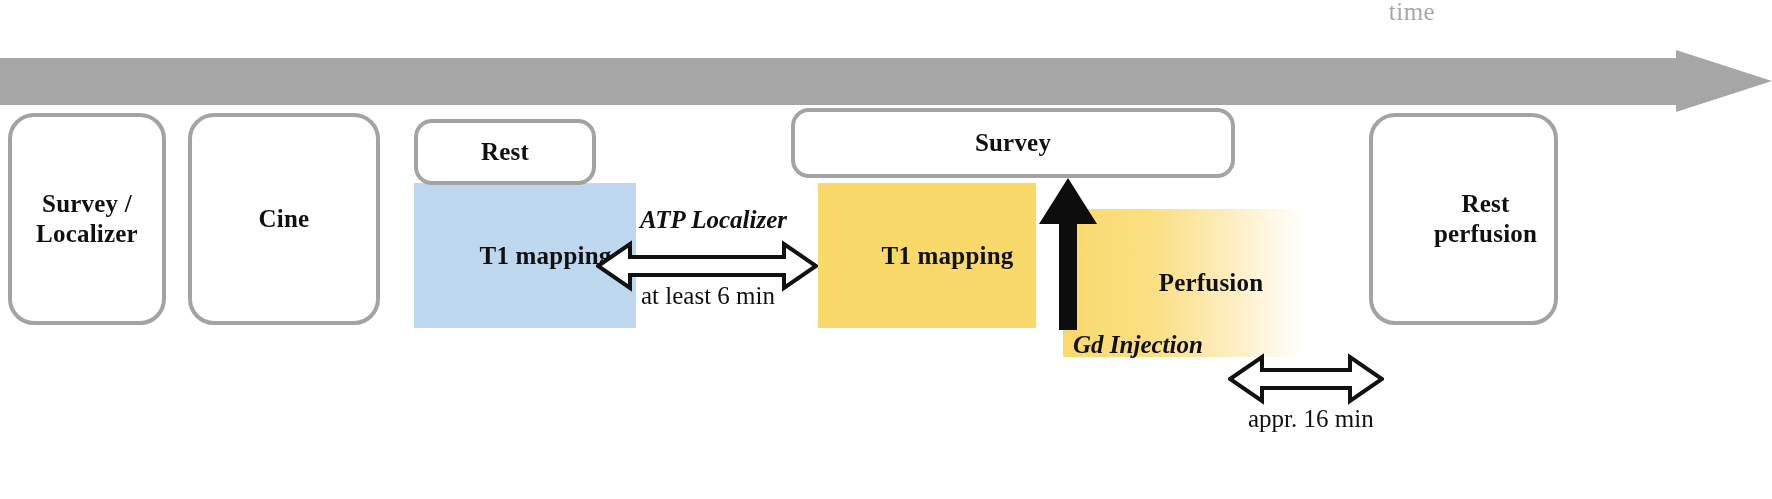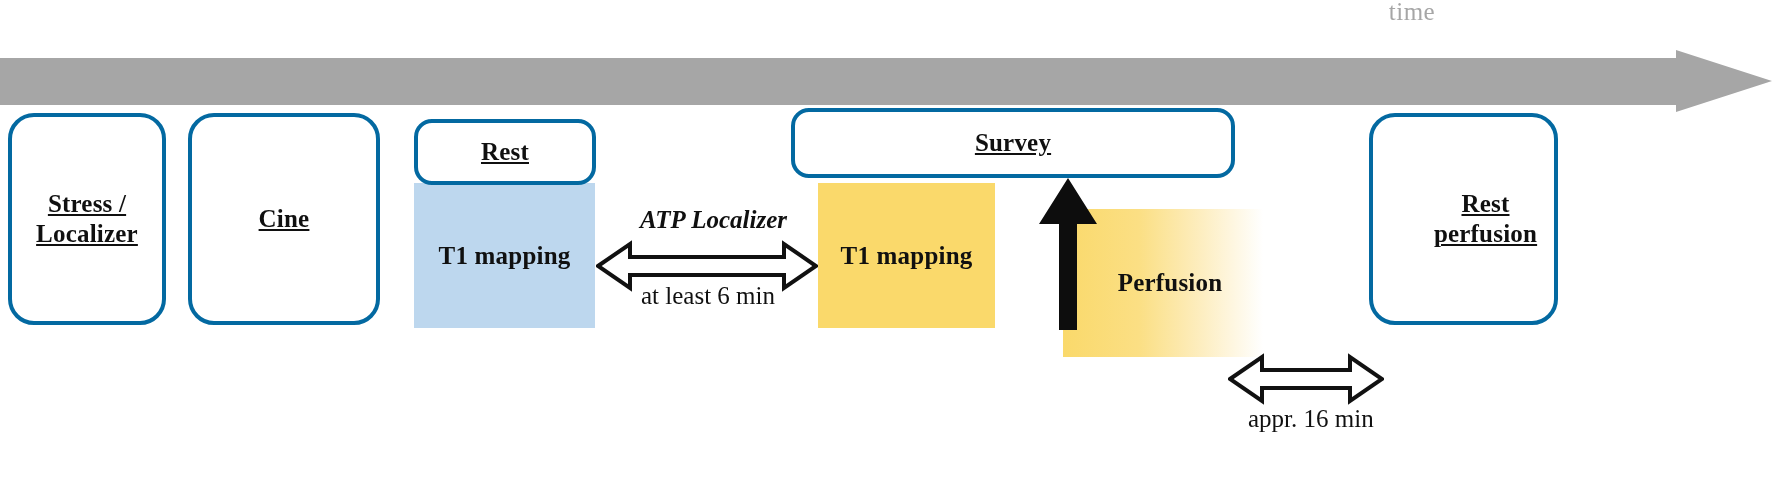--- a/index.html
+++ b/index.html
@@ -8,35 +8,35 @@
   .stage{position:absolute;left:0;top:0;width:1772px;height:499px;}
 
   
   .time-label{position:absolute;left:1352px;top:-2px;width:120px;text-align:center;
               font-size:25px;color:#a6a6a6;font-family:"Liberation Serif",serif;
               letter-spacing:.5px;}
   .time-arrow{position:absolute;left:0px;top:50px;width:1772px;height:64px;}
 
   
   .rbox{position:absolute;box-sizing:border-box;background:#fff;
-        border:4px solid #0369a1;border-radius:26px;
+        border:4px solid #a3a3a3;border-radius:26px;
         display:flex;align-items:center;justify-content:center;
         text-align:center;font-weight:bold;font-size:25px;color:#101010;
-        line-height:1.22;letter-spacing:.2px;text-decoration:underline;}
+        line-height:1.22;letter-spacing:.2px;}
   .rbox.small{border-width:4px;border-radius:18px;}
 
   #box-survey   {left:8px;   top:113px; width:158px; height:212px;}
   #box-cine     {left:188px; top:113px; width:192px; height:212px;}
   #box-rest     {left:414px; top:119px; width:182px; height:66px; z-index:6;}
   #box-stress   {left:791px; top:108px; width:444px; height:70px; z-index:6;}
   #box-restperf {left:1369px;top:113px; width:189px;height:212px;padding-left:44px;}
 
   
   .cblock{position:absolute;display:flex;align-items:center;justify-content:center;
-          font-weight:bold;font-size:25px;color:#101010;letter-spacing:.2px;}
+          font-weight:bold;font-size:25px;color:#101010;letter-spacing:.2px;padding-left:41px;}
   #blk-t1-rest   {left:414px; top:183px; width:181px; height:145px; background:#bdd7ee;}
   #blk-t1-stress {left:818px; top:183px; width:177px; height:145px; background:#fad96b;}
   #blk-perfusion {left:1063px;top:181px; width:200px; height:148px;
                   background:linear-gradient(to right,#fad96b 0%,#fbdf84 38%,#fdeec2 70%,#ffffff 100%);margin-top:28px;}
   #blk-perfusion .lbl{margin-left:14px;}
 
   
   .dblarrow{position:absolute;}
 
   
@@ -55,21 +55,21 @@
 <div class="stage">
 
   <div class="time-label">time</div>
 
   <svg class="time-arrow" viewBox="0 0 1772 64" preserveAspectRatio="none">
     <polygon points="0,8 1676,8 1676,0 1772,31 1676,62 1676,55 0,55" fill="#a6a6a6"></polygon>
   </svg>
 
   <div class="rbox" id="box-survey">
     <div>
-      <div>Stress /</div>
+      <div>Survey /</div>
       <div>Localizer</div>
     </div>
   </div>
 
   <div class="rbox" id="box-cine">
     <span>Cine</span>
   </div>
 
   <div class="rbox small" id="box-rest">
     <span>Rest</span>
@@ -96,20 +96,21 @@
   </div>
 
   <div class="cblock" id="blk-perfusion">
     <span class="lbl">Perfusion</span>
   </div>
 
   <svg class="varrow" style="left:1035px;top:178px;width:66px;height:152px;z-index:8;" viewBox="0 0 66 152">
     <polygon points="33,0 62,46 42,46 42,152 24,152 24,46 4,46" fill="#0d0d0d"></polygon>
   </svg>
 
+  <div class="ftext" id="txt-gd">Gd Injection</div>
 
   <svg class="dblarrow" style="left:1228px;top:351px;width:156px;height:56px;" viewBox="0 0 156 56">
     <polygon points="2,28 34,6 34,19 122,19 122,6 154,28 122,50 122,37 34,37 34,50" fill="#ffffff" stroke="#111111" stroke-width="4" stroke-linejoin="miter"></polygon>
   </svg>
 
   <div class="ftext" id="txt-appr">appr. 16 min</div>
 
   <div class="rbox" id="box-restperf">
     <span>Rest perfusion</span>
   </div>

